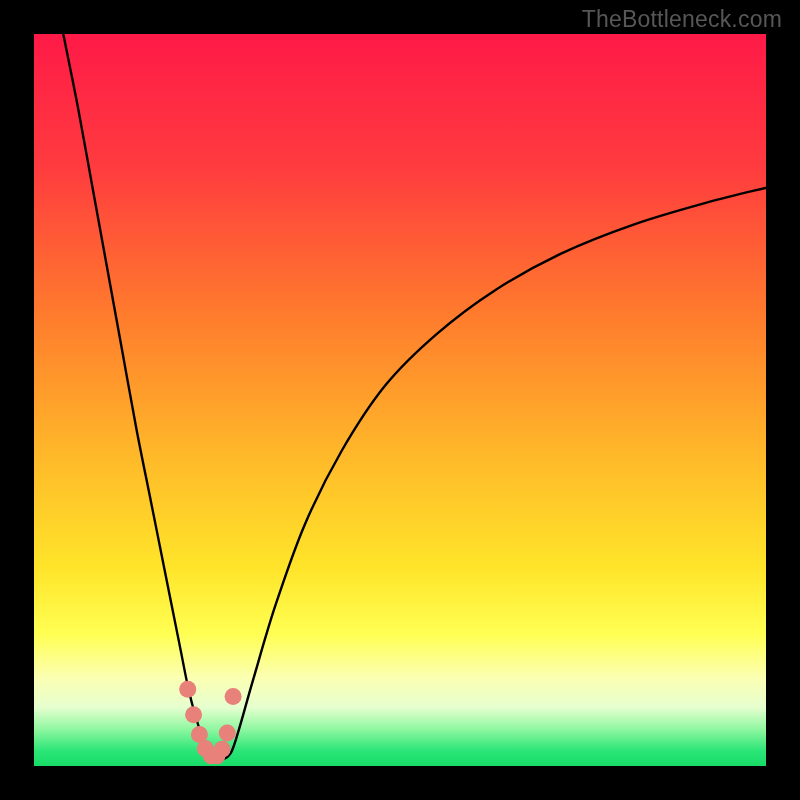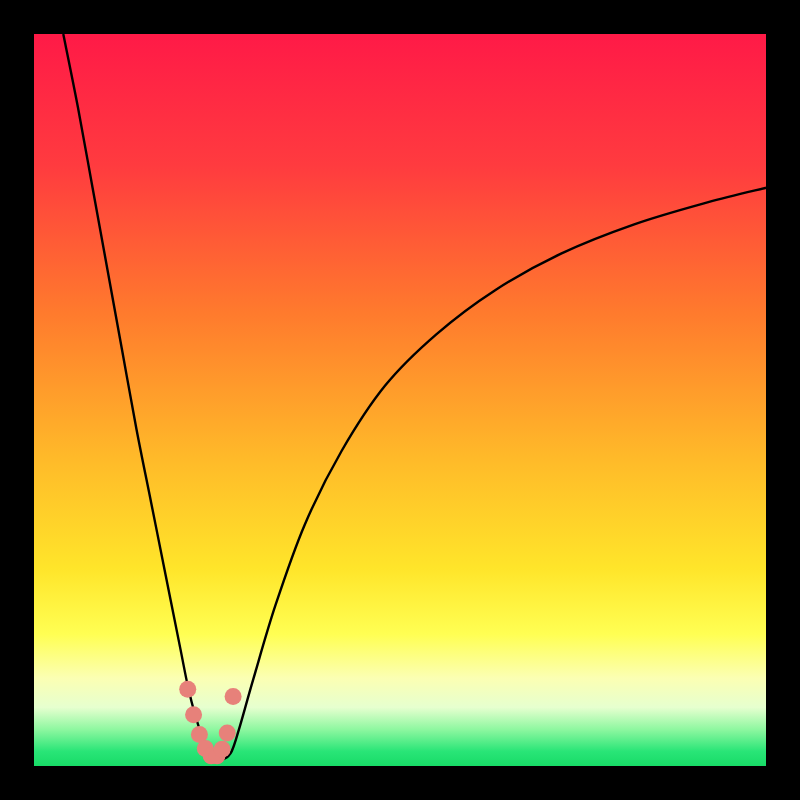--- a/index.html
+++ b/index.html
@@ -58,13 +58,14 @@
           <circle cx="165.43" cy="700.52" r="8.5" fill="#e7817a" stroke="#c25a52" stroke-width="0"></circle>
           <circle cx="171.29" cy="714.43" r="8.5" fill="#e7817a" stroke="#c25a52" stroke-width="0"></circle>
           <circle cx="177.14" cy="721.75" r="8.5" fill="#e7817a" stroke="#c25a52" stroke-width="0"></circle>
           <circle cx="183.00" cy="721.75" r="8.5" fill="#e7817a" stroke="#c25a52" stroke-width="0"></circle>
           <circle cx="188.12" cy="715.16" r="8.5" fill="#e7817a" stroke="#c25a52" stroke-width="0"></circle>
           <circle cx="193.25" cy="699.06" r="8.5" fill="#e7817a" stroke="#c25a52" stroke-width="0"></circle>
           <circle cx="199.10" cy="662.46" r="8.5" fill="#e7817a" stroke="#c25a52" stroke-width="0"></circle>
         </g>
     </svg>
   </div>
+  <div class="watermark">TheBottleneck.com</div>
 </div>
 
 </body></html>

